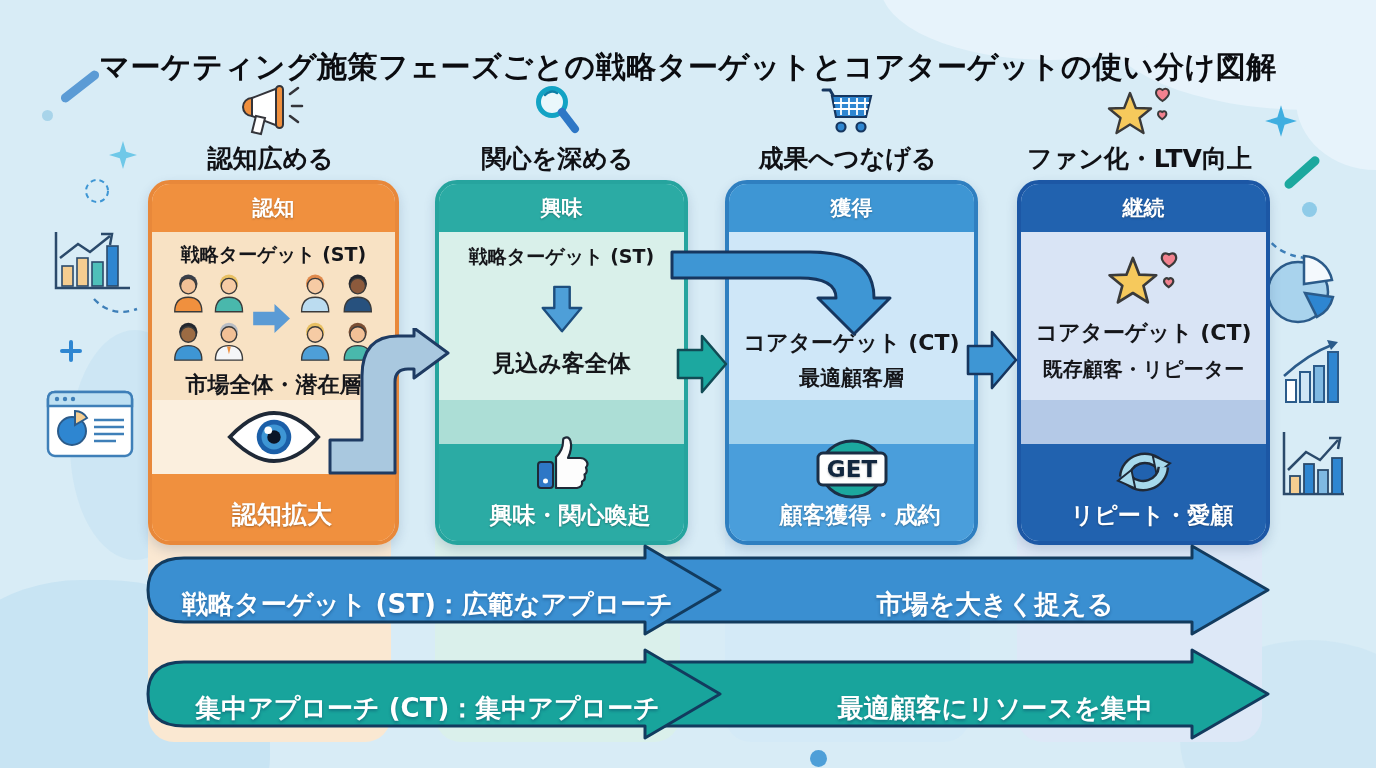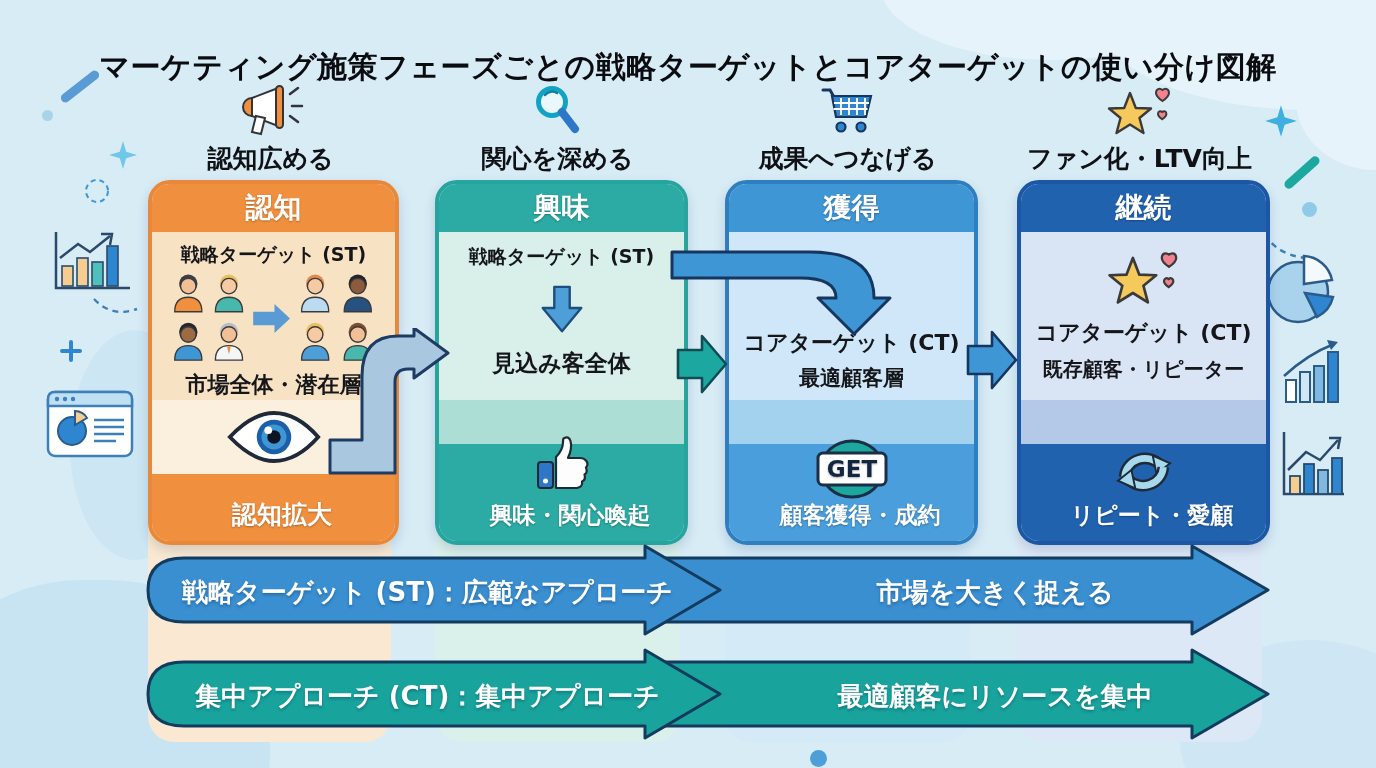--- a/index.html
+++ b/index.html
@@ -7,28 +7,28 @@
   .stage{position:relative;width:1376px;height:768px;background:#D8ECF6;overflow:hidden;}
   .abs{position:absolute;}
   .blob{position:absolute;background:#E7F3FB;border-radius:50%;}
   .blob-dark{position:absolute;background:#C8E4F3;border-radius:50%;}
   .title{position:absolute;left:0;top:26px;width:100%;text-align:center;font-size:30px;font-weight:800;color:#0B0C10;letter-spacing:.5px;margin-top:21px;}
   .phase-top{position:absolute;top:84px;width:245px;text-align:center;}
   .phase-icon{height:54px;display:flex;align-items:center;justify-content:center;}
   .phase-goal{margin-top:4px;font-size:25px;font-weight:800;color:#101115;white-space:nowrap;}
   .panel{position:absolute;top:180px;height:562px;border-radius:26px;}
   .card{position:absolute;top:180px;height:357px;border-radius:22px;border:4px solid;display:flex;flex-direction:column;overflow:hidden;box-shadow:0 5px 12px rgba(25,60,105,.18);}
-  .card-header{height:48px;flex:0 0 48px;display:flex;align-items:center;justify-content:center;color:#fff;font-size:28px;font-weight:800;text-shadow:0 1px 2px rgba(0,0,0,.28);}
+  .card-header{height:48px;flex:0 0 48px;display:flex;align-items:center;justify-content:center;color:#fff;font-size:21px;font-weight:800;text-shadow:0 1px 2px rgba(0,0,0,.28);}
   .zone1{flex:1;display:flex;flex-direction:column;align-items:center;}
   .band{flex:0 0 44px;display:flex;align-items:center;justify-content:center;}
   .card-footer{display:flex;flex-direction:column;align-items:center;justify-content:flex-end;padding-bottom:10px;color:#fff;font-weight:800;text-shadow:0 1px 2px rgba(0,0,0,.3);}
   .t-label{font-size:19px;font-weight:800;color:#15161A;}
   .t-big{font-size:22px;font-weight:800;color:#15161A;}
   .footer-text{font-size:23px;padding-left:17px;}
-  .banner-text{position:absolute;height:62px;display:flex;align-items:center;justify-content:center;color:#fff;font-size:26px;font-weight:800;text-shadow:0 2px 3px rgba(10,40,80,.35);white-space:nowrap;}
+  .banner-text{position:absolute;height:62px;display:flex;align-items:center;justify-content:center;color:#fff;font-size:26px;font-weight:800;text-shadow:0 2px 3px rgba(10,40,80,.35);white-space:nowrap;margin-top:12px;}
   .dot{position:absolute;border-radius:50%;}
   .tilt-line{position:absolute;border-radius:6px;}
   svg{display:block;}
 </style>
 </head>
 <body>
 
 <div class="stage">
 
   <div class="blob" style="left:1100px;top:-70px;width:420px;height:180px;"></div>

